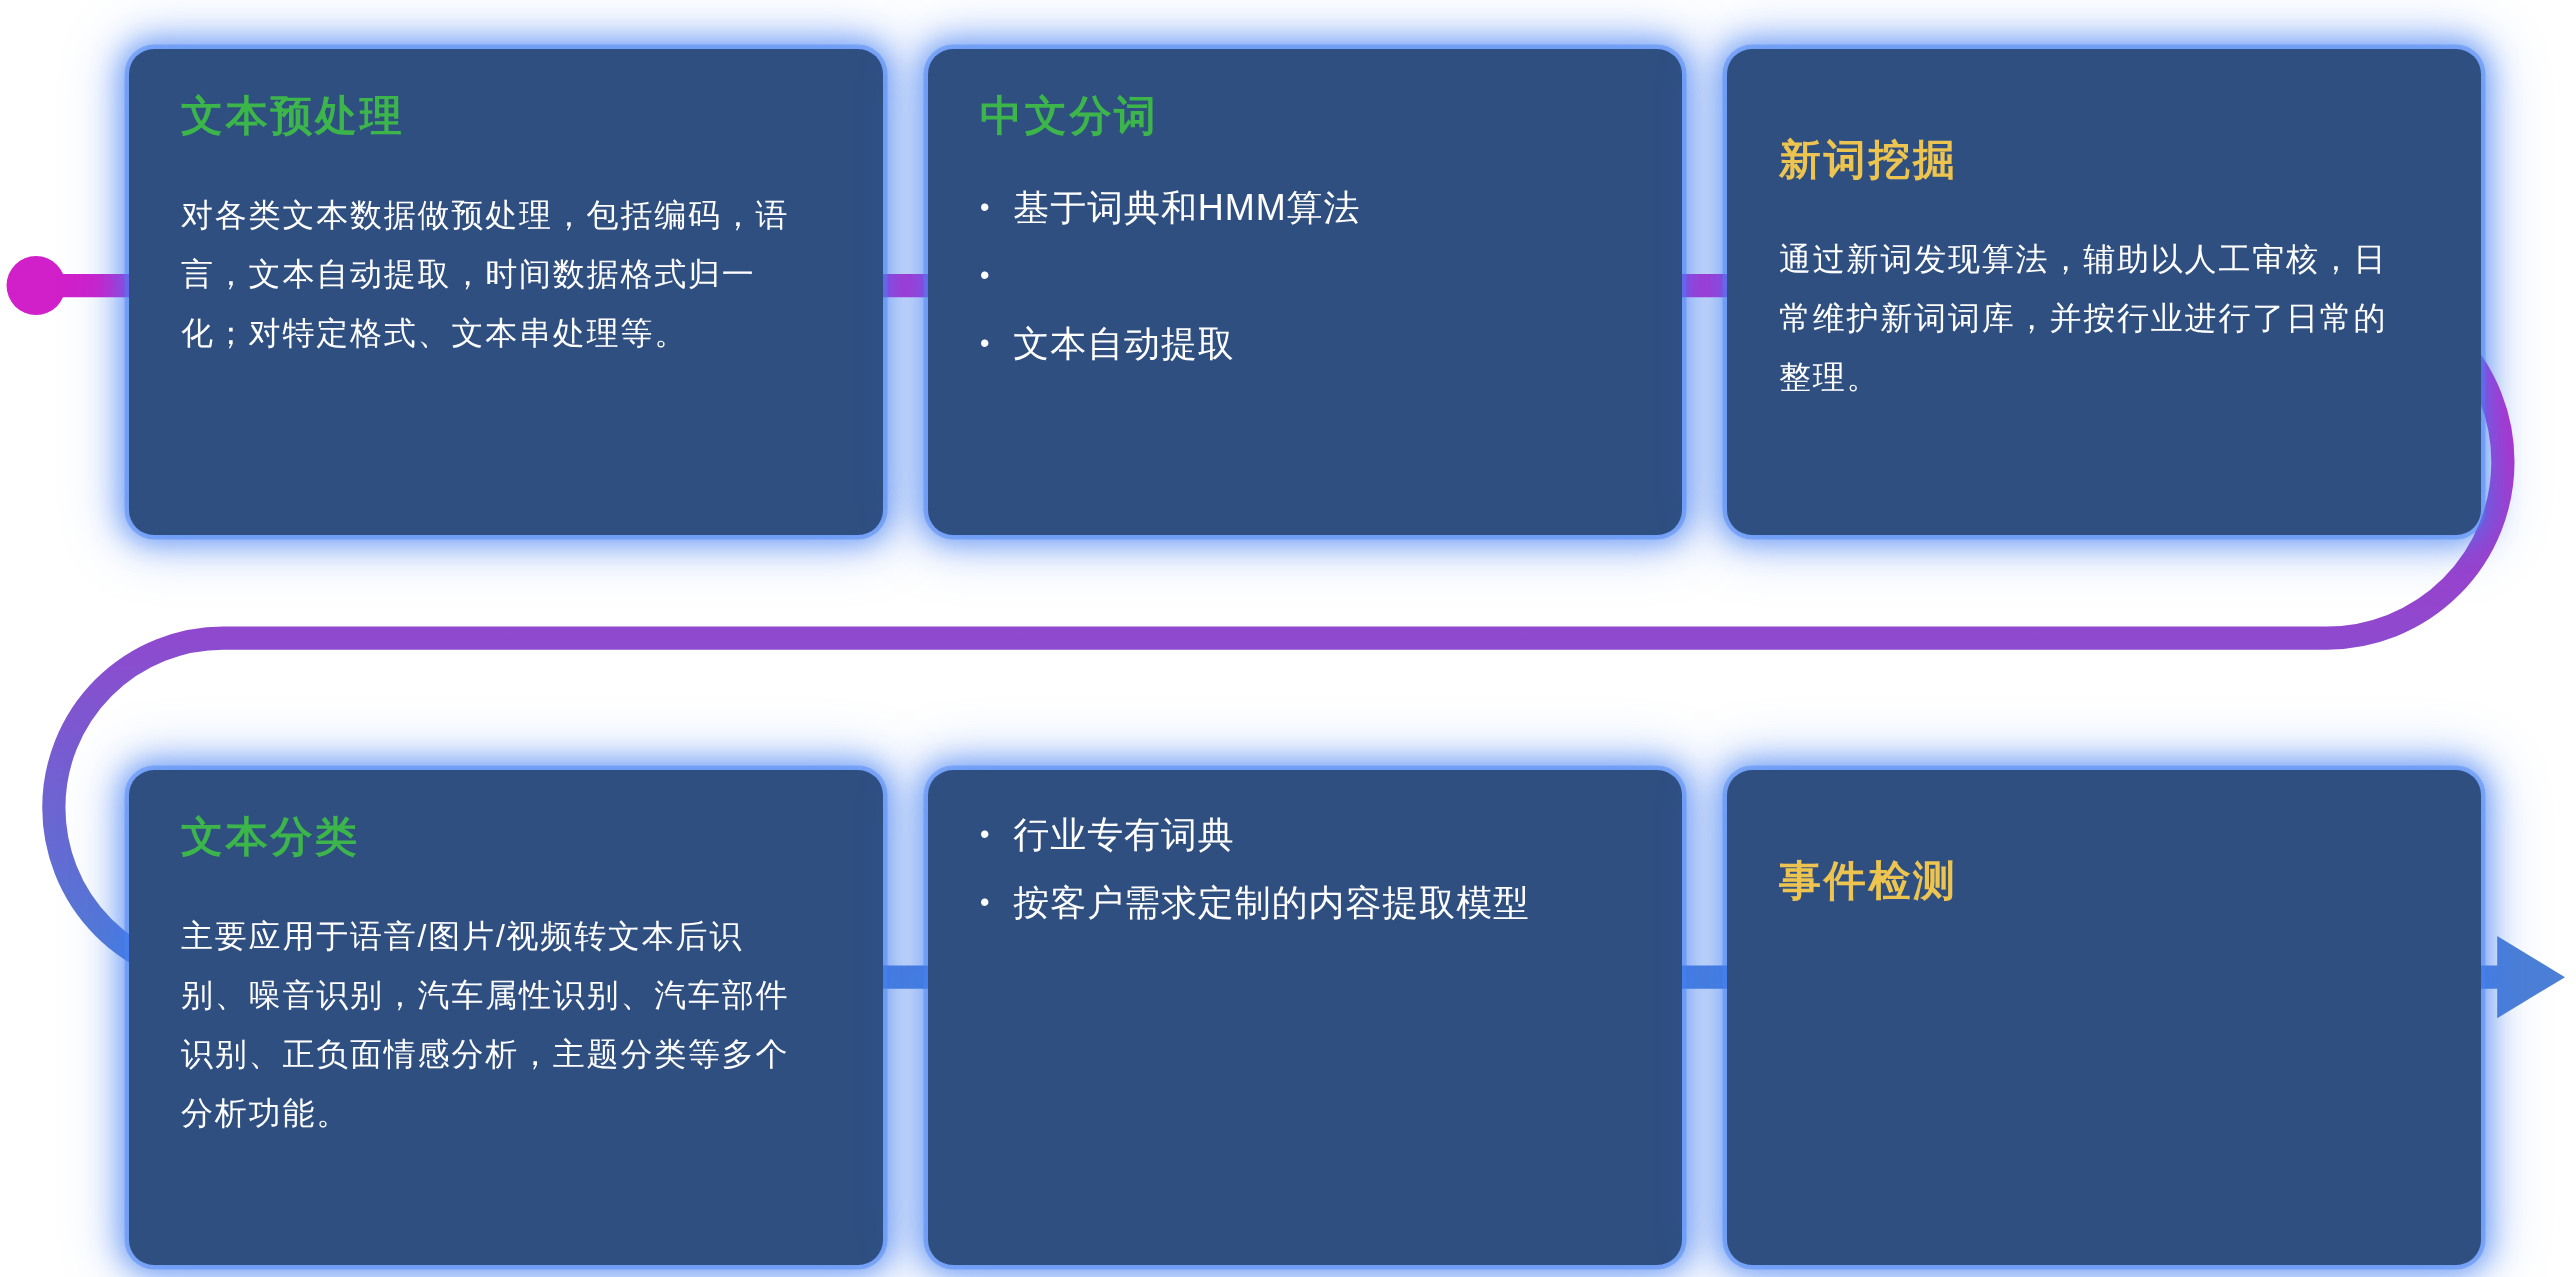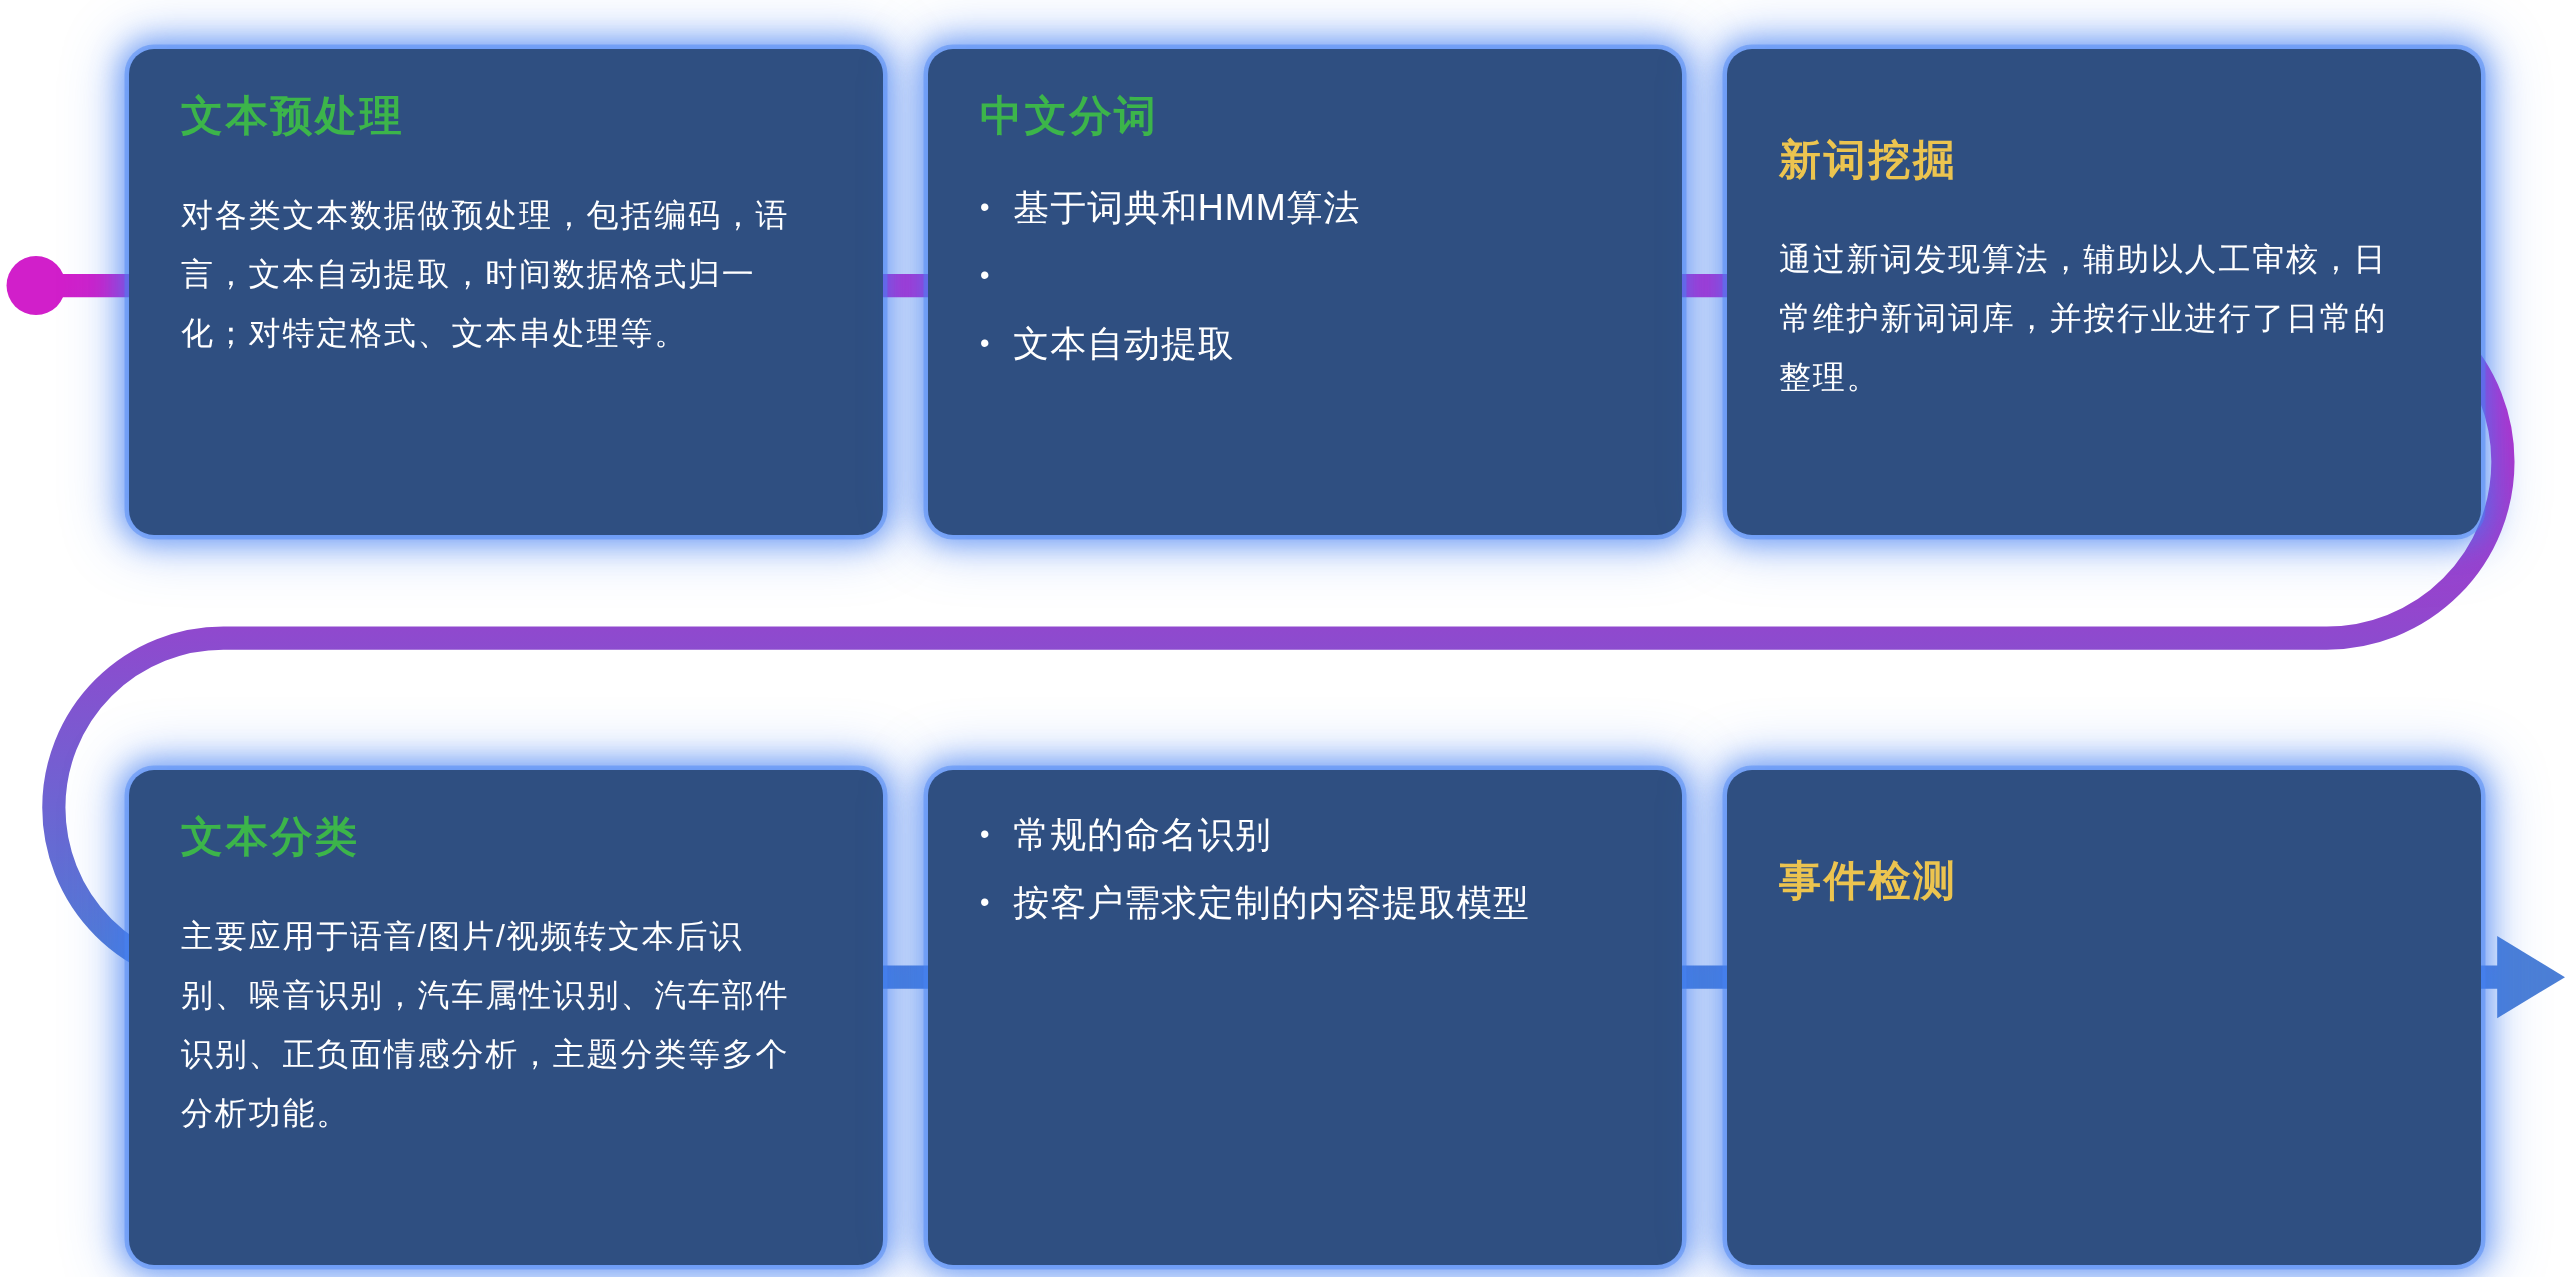--- a/index.html
+++ b/index.html
@@ -131,21 +131,21 @@
 
   <div class="card row2 col1">
     <h2 class="card-title t-green">文本分类</h2>
     <p class="card-body">主要应用于语音/图片/视频转文本后识别、噪音识别，汽车属性识别、汽车部件识别、正负面情感分析，主题分类等多个分析功能。</p>
   </div>
 
   <div class="card row2 col2">
     <ul class="bullets">
       <li>
         <span class="bullet-dot">•</span>
-        <span>常规的命名识别</span>
+        <span>行业专有词典</span>
       </li>
       <li>
         <span class="bullet-dot">•</span>
         <span>按客户需求定制的内容提取模型</span>
       </li>
     </ul>
   </div>
 
   <div class="card row2 col3">
     <h2 class="card-title t-yellow">事件检测</h2>

